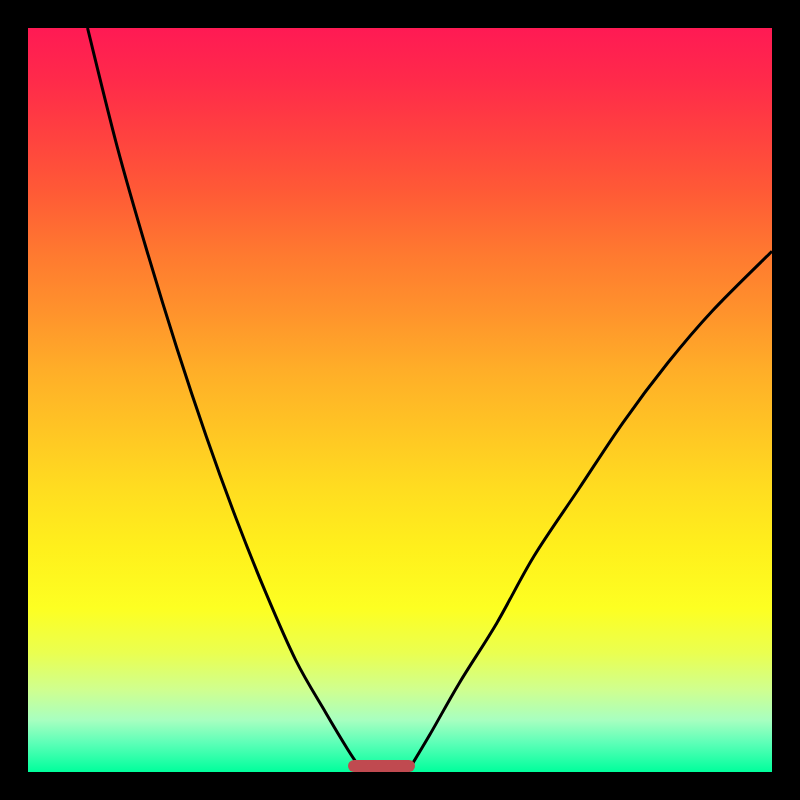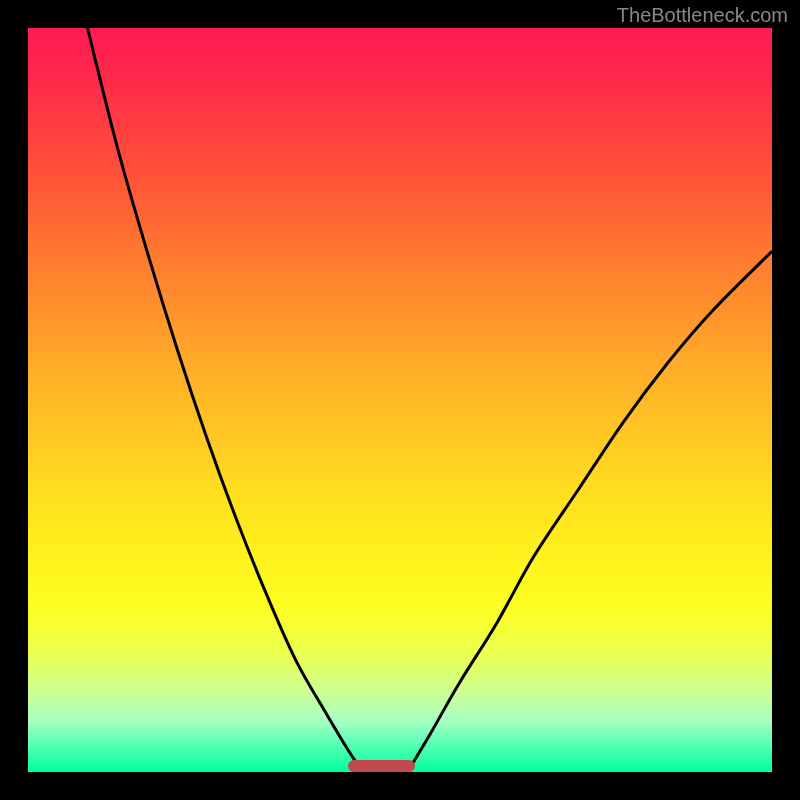--- a/index.html
+++ b/index.html
@@ -57,21 +57,20 @@
       height: 12px;
       border-radius: 6px;
       background: #c04a50;
       bottom: 0px;
     }
   </style>
 </head>
 <body>
 
 <div class="container">
-  <div class="watermark">TheBottleneck.com</div>
   <div class="plot-area">
     <svg class="curve-svg" viewBox="0 0 744 744" preserveAspectRatio="none">
       <path d="M 59.52 0 C 64.48 19.840000000000014, 79.36 81.84000000000006, 89.28 119.04000000000008 C 99.2 156.2400000000001, 109.12 189.72000000000006, 119.04 223.20000000000005 C 128.96 256.68000000000006, 138.88000000000002 288.92, 148.8 319.92 C 158.72 350.92, 168.64 380.68, 178.56 409.2 C 188.48000000000002 437.71999999999997, 198.40000000000003 464.99999999999994, 208.32000000000002 491.03999999999996 C 218.24 517.0799999999999, 228.16000000000003 541.8800000000001, 238.08 565.44 C 248 589, 257.91999999999996 612.56, 267.84 632.4 C 277.76 652.24, 288.92 669.6, 297.6 684.48 C 306.28000000000003 699.36, 313.72 711.76, 319.92 721.68 C 326.12 731.5999999999999, 332.32 740.28, 334.8 744" stroke="#000" stroke-width="3" fill="none" id="path-left"></path>
       <path d="M 379.44 744 C 383.16 737.8, 393.08000000000004 721.68, 401.76000000000005 706.8 C 410.44000000000005 691.92, 420.36 673.32, 431.52 654.72 C 442.67999999999995 636.12, 456.32000000000005 616.2800000000001, 468.72 595.2 C 481.12 574.12, 492.28000000000003 550.5600000000001, 505.92 528.24 C 519.56 505.92, 535.68 483.59999999999997, 550.56 461.28 C 565.4399999999999 438.96, 580.32 415.4, 595.2 394.32 C 610.08 373.24, 624.96 353.4, 639.84 334.79999999999995 C 654.72 316.19999999999993, 667.12 301.32, 684.48 282.72 C 701.84 264.12000000000006, 734.08 233.12000000000003, 744 223.20000000000005" stroke="#000" stroke-width="3" fill="none" id="path-right"></path>
     </svg>
     <div class="marker" id="marker" style="left: 319.92px; width: 66.96px; background: rgb(192, 74, 80);"></div>
   </div>
 </div>
 
 </body></html>

